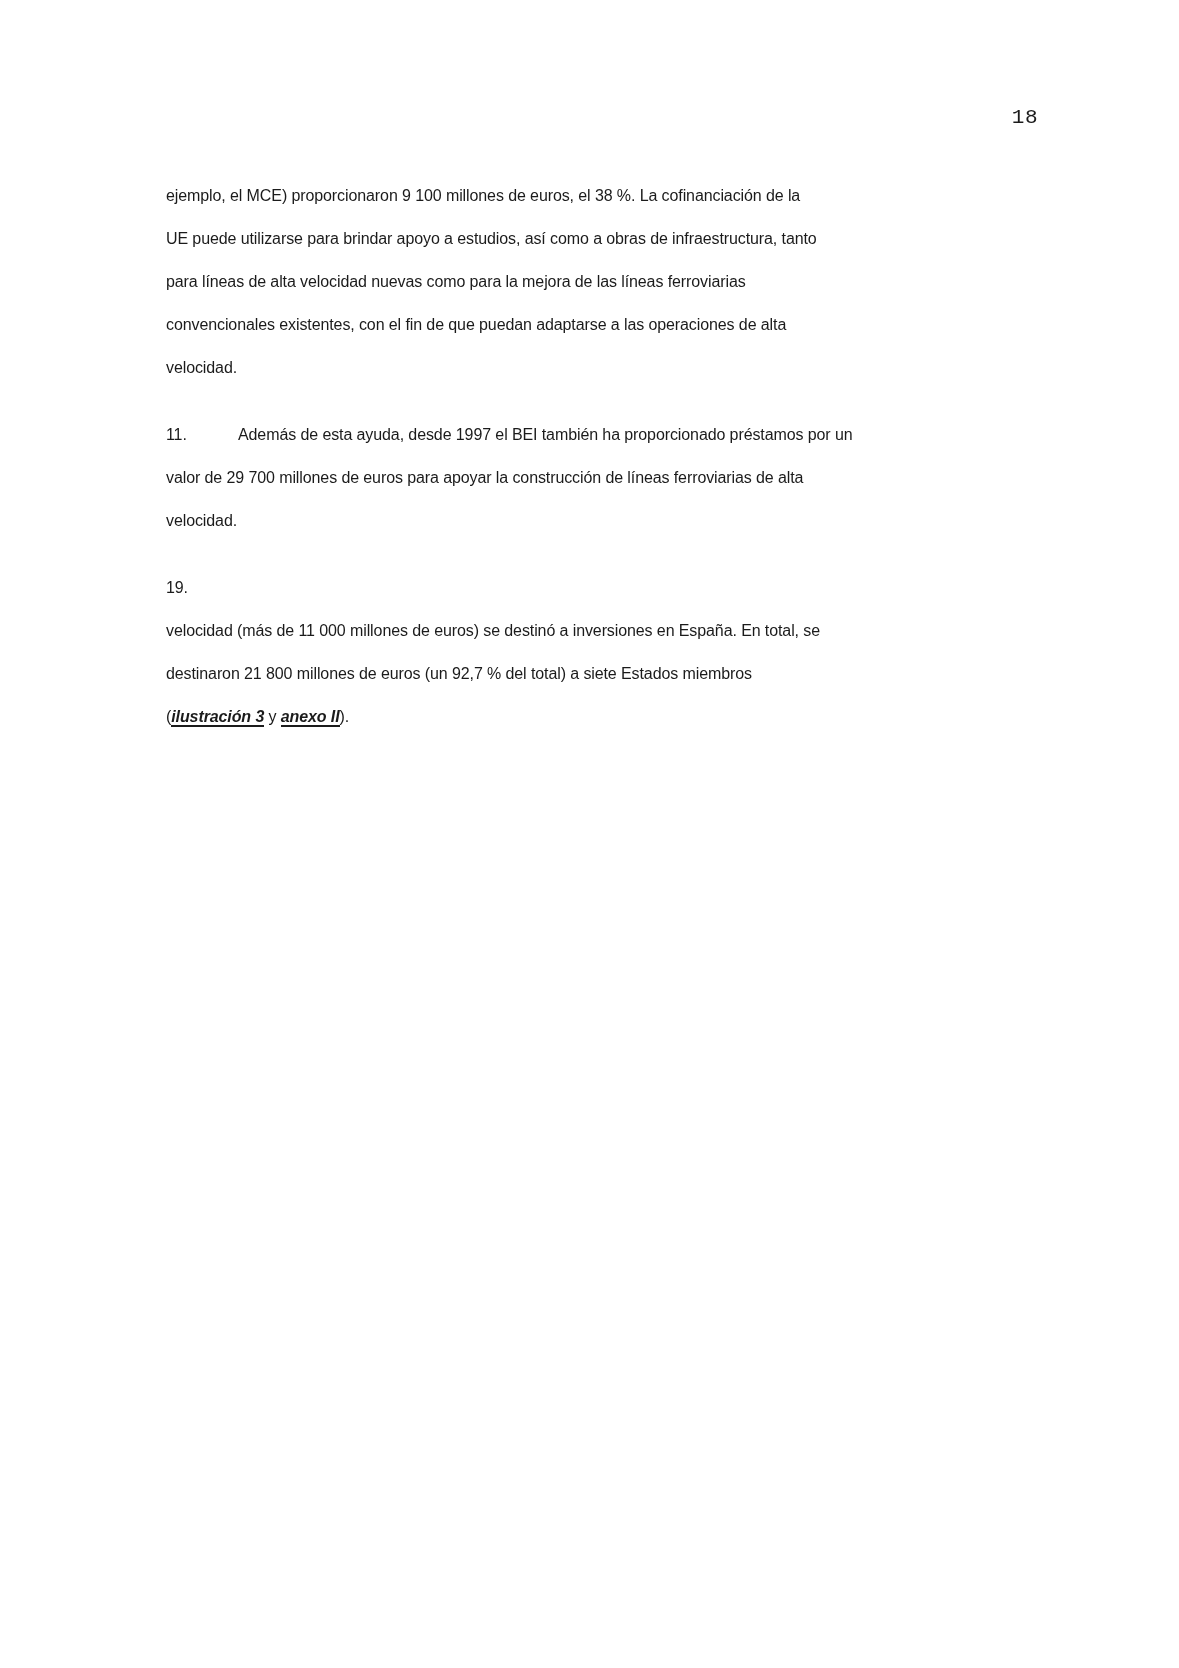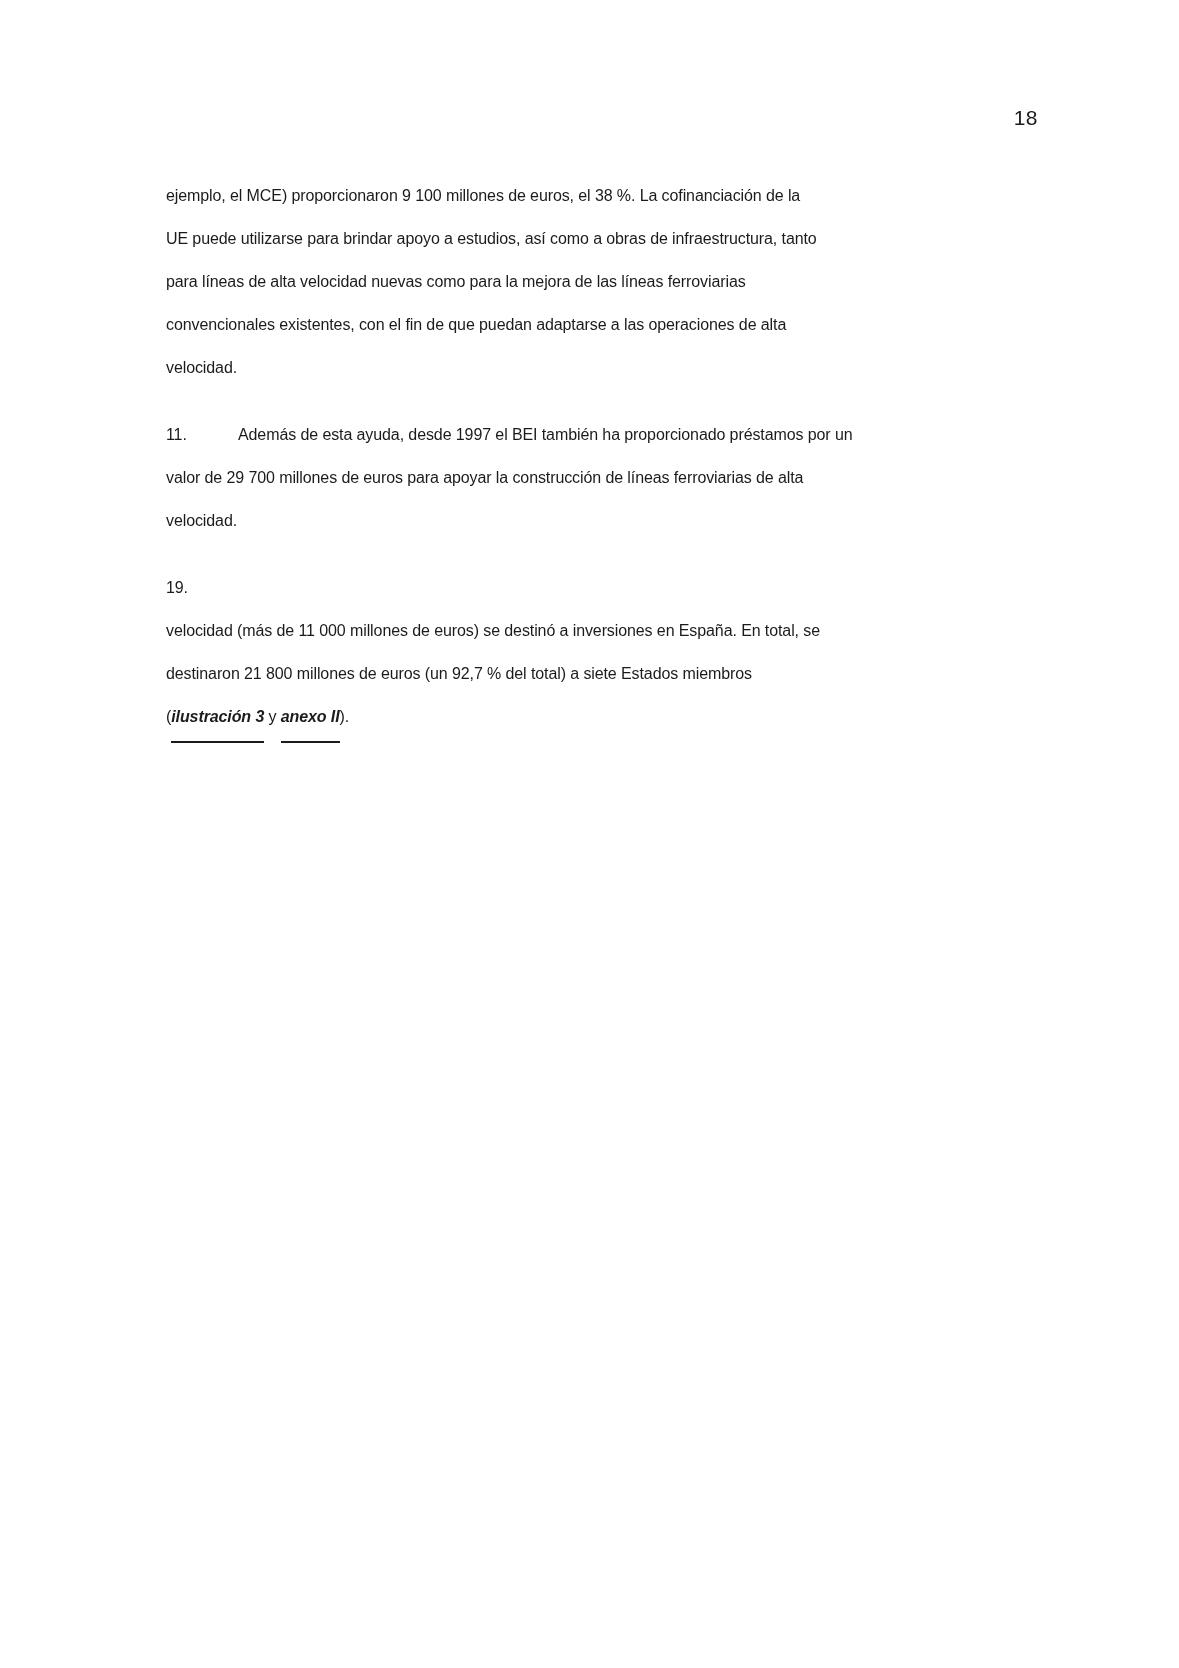--- a/index.html
+++ b/index.html
@@ -14,20 +14,21 @@
   }
   .page-number {
     position: absolute;
     top: 104px;
     left: 0;
     right: 141px;
     text-align: right;
     font-size: 21px;
     line-height: 28px;
     letter-spacing: 0.5px;
+    font-family: Liberation Mono, monospace;
   }
   .content {
     position: absolute;
     left: 166px;
     top: 174px;
     width: 910px;
   }
   .paragraph {
     margin-bottom: 24px;
   }
@@ -42,21 +43,21 @@
     gap: 31px;
   }
   .list-number {
     flex: 0 0 41px;
     width: 41px;
   }
   .doc-link {
     font-weight: bold;
     font-style: italic;
     border-bottom: 2.5px solid #1b1b1b;
-    padding-bottom: 16px;
+    padding-bottom: 0px;
     cursor: pointer;
   }
 </style>
 </head>
 <body>
 
 <div class="page-number">18</div>
 
 <div class="content">
 

